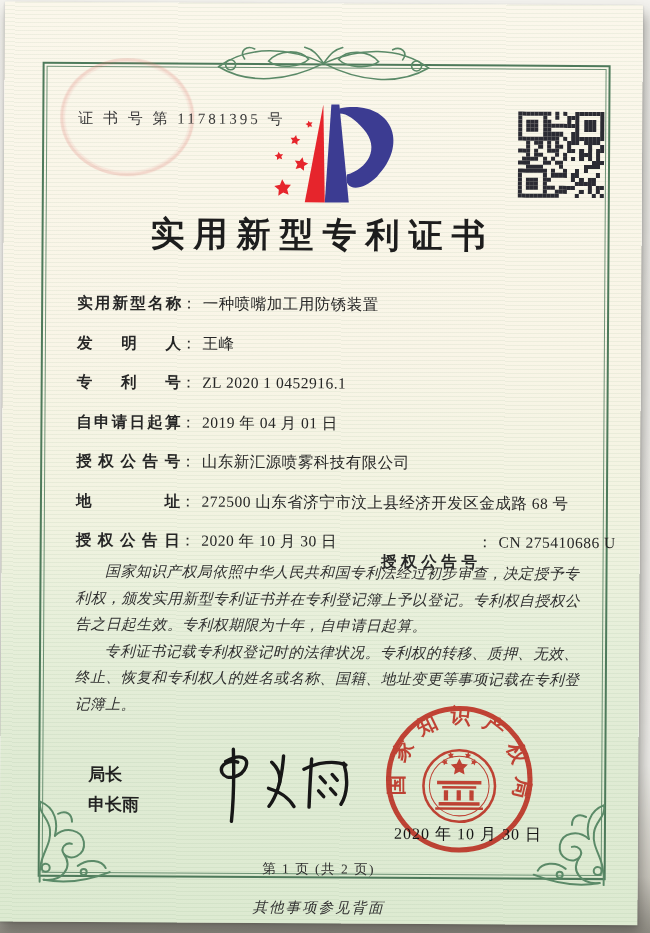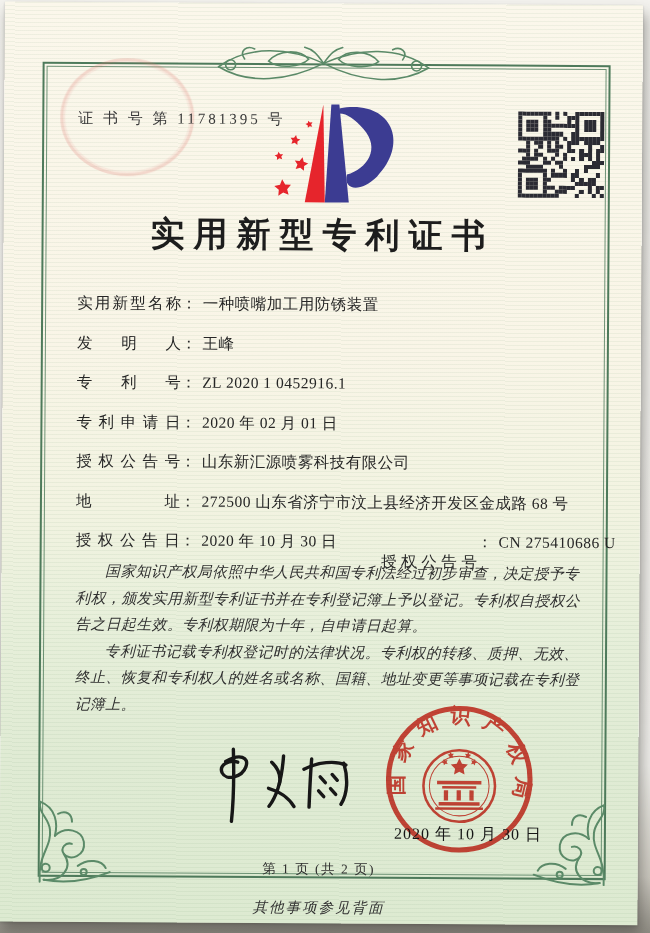--- a/index.html
+++ b/index.html
@@ -24,21 +24,21 @@
   .cert-no{position:absolute;left:74px;top:107px;font-size:15px;letter-spacing:3px;color:#3a3a3a;}
   .logo{position:absolute;left:243px;top:95px;width:168px;height:110px;}
   .qr{position:absolute;left:514px;top:107px;width:86px;height:86px;display:grid;
     grid-template-columns:repeat(21,1fr);grid-template-rows:repeat(21,1fr);}
   .qr div.on{background:var(--qr_dark);}
   .title{position:absolute;left:0;top:209px;width:100%;text-align:center;font-size:34px;
     font-weight:600;letter-spacing:9px;color:#1d1d1d;}
   .fields{position:absolute;left:74px;top:288px;width:520px;font-size:15.5px;color:#262626;}
   .row{margin-bottom:14.5px;height:25px;line-height:25px;white-space:nowrap;}
   .flabel{display:inline-block;width:104px;text-align:justify;text-align-last:justify;
-    text-justify:inter-character;vertical-align:top;}
+    text-justify:inter-character;vertical-align:top;font-weight:bold;}
   .colon{display:inline-block;margin-right:6px;}
   .fvalue{letter-spacing:.5px;}
   .pair2{margin-left:44px;}
   .pair2 .flabel{width:96px;margin-top:20px;}
   .paras{position:absolute;left:74px;top:556px;width:512px;font-size:14.8px;line-height:26.5px;
     color:#303030;font-style:italic;}
   .paras p{margin:0;text-indent:2em;letter-spacing:.5px;}
   .director{position:absolute;left:88px;top:758px;font-size:17px;font-weight:600;
     color:#222;line-height:30px;font-style:normal;}
   .signature{position:absolute;left:196px;top:733px;width:158px;height:88px;transform:rotate(-2deg);}
@@ -546,38 +546,42 @@
     <div class="row">
       <span class="flabel">实用新型名称</span><span class="colon">：</span><span class="fvalue">一种喷嘴加工用防锈装置</span>
     </div>
     <div class="row">
       <span class="flabel">发明人</span><span class="colon">：</span><span class="fvalue">王峰</span>
     </div>
     <div class="row">
       <span class="flabel">专利号</span><span class="colon">：</span><span class="fvalue">ZL 2020 1 0452916.1</span>
     </div>
     <div class="row">
-      <span class="flabel">专利申请日</span><span class="colon">：</span><span class="fvalue">2020 年 02 月 01 日</span>
+      <span class="flabel">自申请日起算</span><span class="colon">：</span><span class="fvalue">2019 年 04 月 01 日</span>
     </div>
     <div class="row">
       <span class="flabel">授权公告号</span><span class="colon">：</span><span class="fvalue">山东新汇源喷雾科技有限公司</span>
     </div>
     <div class="row">
       <span class="flabel">地址</span><span class="colon">：</span><span class="fvalue">272500 山东省济宁市汶上县经济开发区金成路 68 号</span>
     </div>
     <div class="row">
       <span><span class="flabel">授权公告日</span><span class="colon">：</span><span class="fvalue">2020 年 10 月 30 日</span></span><span class="pair2"><span class="flabel">授权公告号</span><span class="colon">：</span><span class="fvalue">CN 275410686 U</span></span>
     </div>
   </div>
 
   <div class="paras">
     <p>国家知识产权局依照中华人民共和国专利法经过初步审查，决定授予专利权，颁发实用新型专利证书并在专利登记簿上予以登记。专利权自授权公告之日起生效。专利权期限为十年，自申请日起算。</p>
     <p>专利证书记载专利权登记时的法律状况。专利权的转移、质押、无效、终止、恢复和专利权人的姓名或名称、国籍、地址变更等事项记载在专利登记簿上。</p>
   </div>
 
+  <div class="director">
+    <div>局长</div>
+    <div>申长雨</div>
+  </div>
 
   <svg class="signature" viewBox="0 0 158 88">
     <g fill="none" stroke="#171717" stroke-width="3.4" stroke-linecap="round" stroke-linejoin="round">
       <path d="M30,24 C44,16 54,20 50,30 C46,40 30,44 26,35 C23,27 34,22 42,25"></path>
       <path d="M38,12 C38,34 37,62 34,84"></path>
       <path d="M76,26 C82,32 85,40 83,48"></path>
       <path d="M88,20 C86,40 82,58 72,70"></path>
       <path d="M72,52 C82,55 92,62 97,71"></path>
       <path d="M108,34 C122,27 140,26 150,31"></path>
       <path d="M116,24 C114,42 113,58 112,72"></path>

